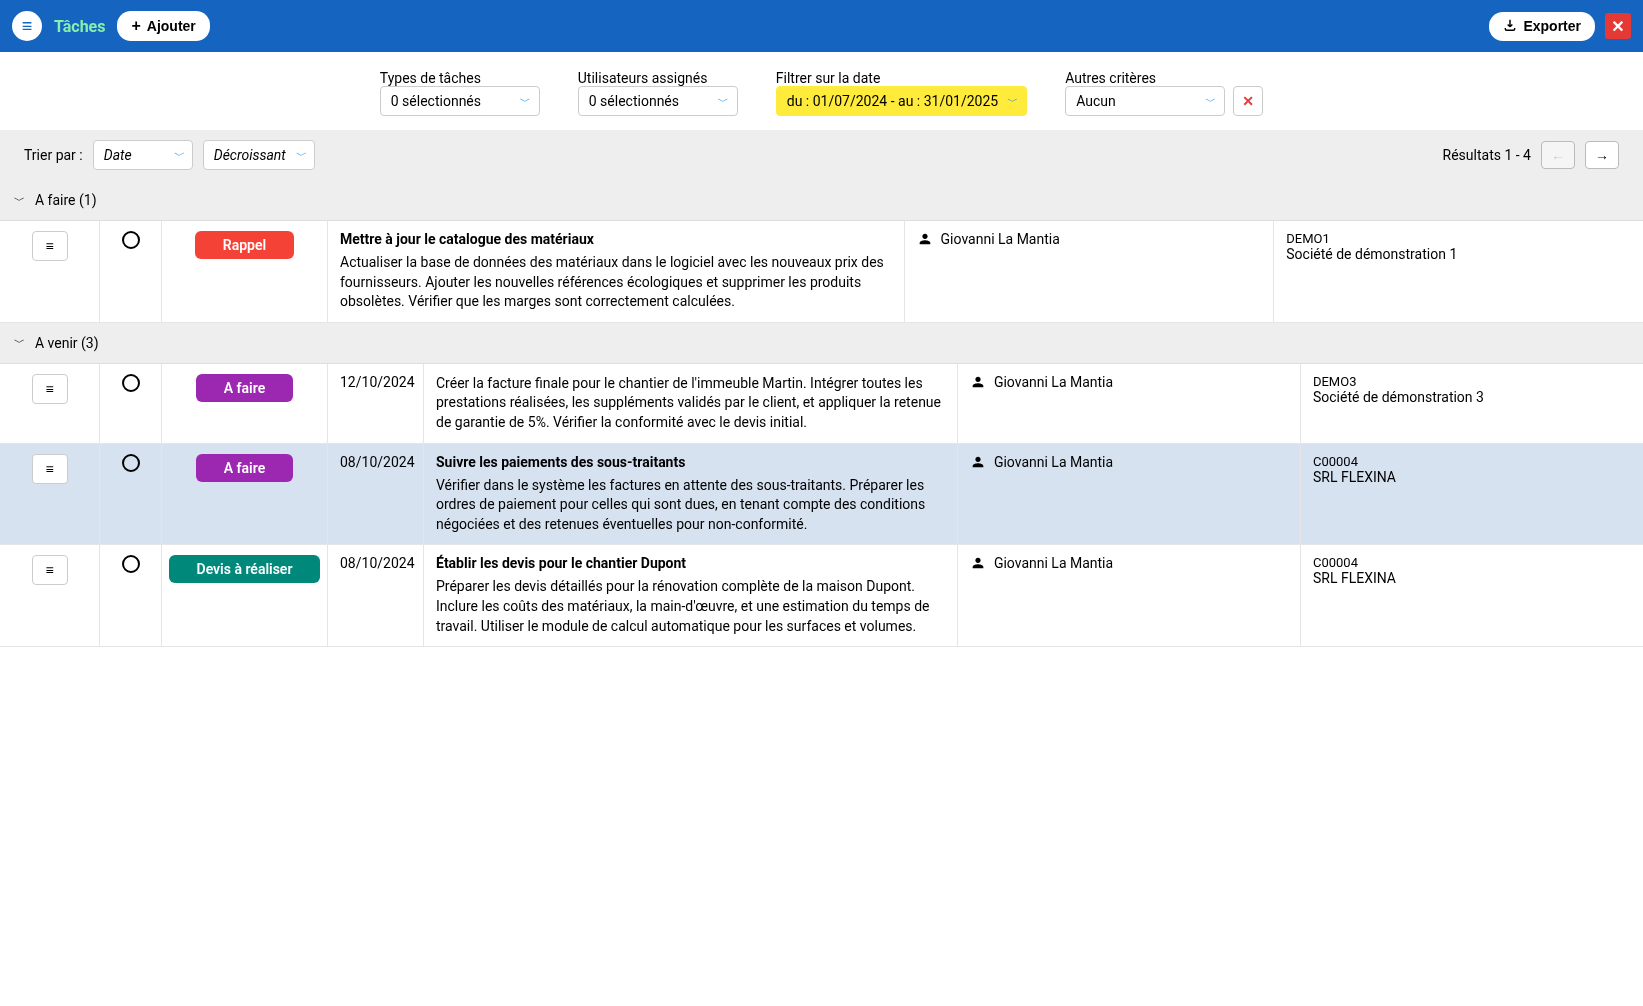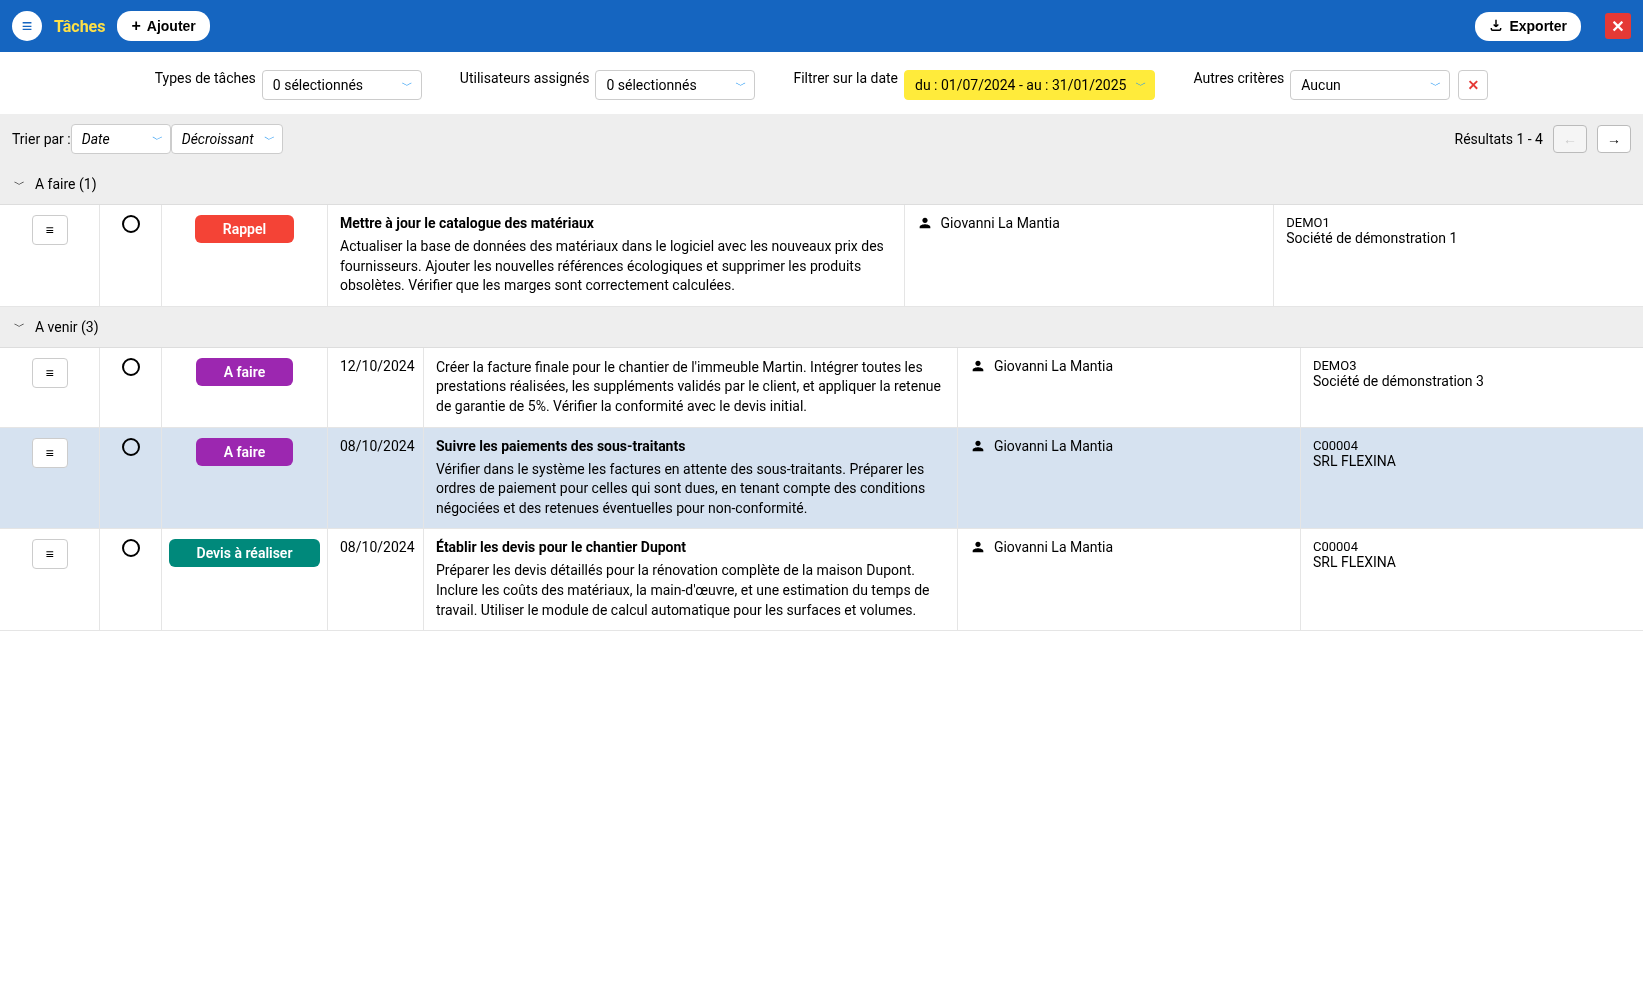--- a/index.html
+++ b/index.html
@@ -21,62 +21,61 @@
     width: 30px; height: 30px;
     background: #fff;
     border-radius: 50%;
     display: flex; align-items: center; justify-content: center;
     cursor: pointer;
     color: #1565C0;
     font-size: 18px;
     font-weight: bold;
   }
   .header-title {
-    color: #fde047;
+    color: #86efac;
     font-weight: 700;
     font-size: 16px;
   }
   .btn-white {
     background: #fff;
     border: none;
     border-radius: 14px;
     padding: 6px 14px;
     font-size: 14px;
     font-weight: 600;
     cursor: pointer;
     display: inline-flex;
     align-items: center;
     gap: 6px;
   }
   .header-right {
     margin-left: auto;
     display: flex;
     align-items: center;
-    gap: 24px;
+    gap: 10px;
   }
   .close-x {
     width: 26px; height: 26px;
     background: #E53935;
     color: #fff;
     display: flex; align-items: center; justify-content: center;
     font-weight: bold;
     font-size: 16px;
     border-radius: 3px;
     cursor: pointer;
   }
   .filters {
     display: flex;
     gap: 38px;
     padding: 18px 0 14px 0;
     justify-content: center;
   }
   .filter-group {
     display: flex;
-    flex-direction: row;
-    gap: 6px;
+    flex-direction: column;
   }
   .filter-label {
     font-size: 14px;
     font-weight: 400;
   }
   .filter-row {
     display: flex;
     gap: 8px;
     align-items: center;
   }
@@ -111,23 +110,24 @@
     border-radius: 4px;
     width: 30px; height: 30px;
     display: flex; align-items: center; justify-content: center;
     cursor: pointer;
     background: #fff;
     color: #E53935;
     font-weight: bold;
   }
   .sortbar {
     background: #eee;
-    padding: 10px 12px;
-    display: flex;
-    align-items: center;
+    padding: 10px 24px;
+    display: flex;
+    align-items: center;
+    gap: 10px;
     text-align: right;
   }
   .sortbar .select { min-width: 100px; font-style: italic; }
   .sortbar-right {
     margin-left: auto;
     display: flex;
     align-items: center;
     gap: 10px;
   }
   .nav-arrow {

